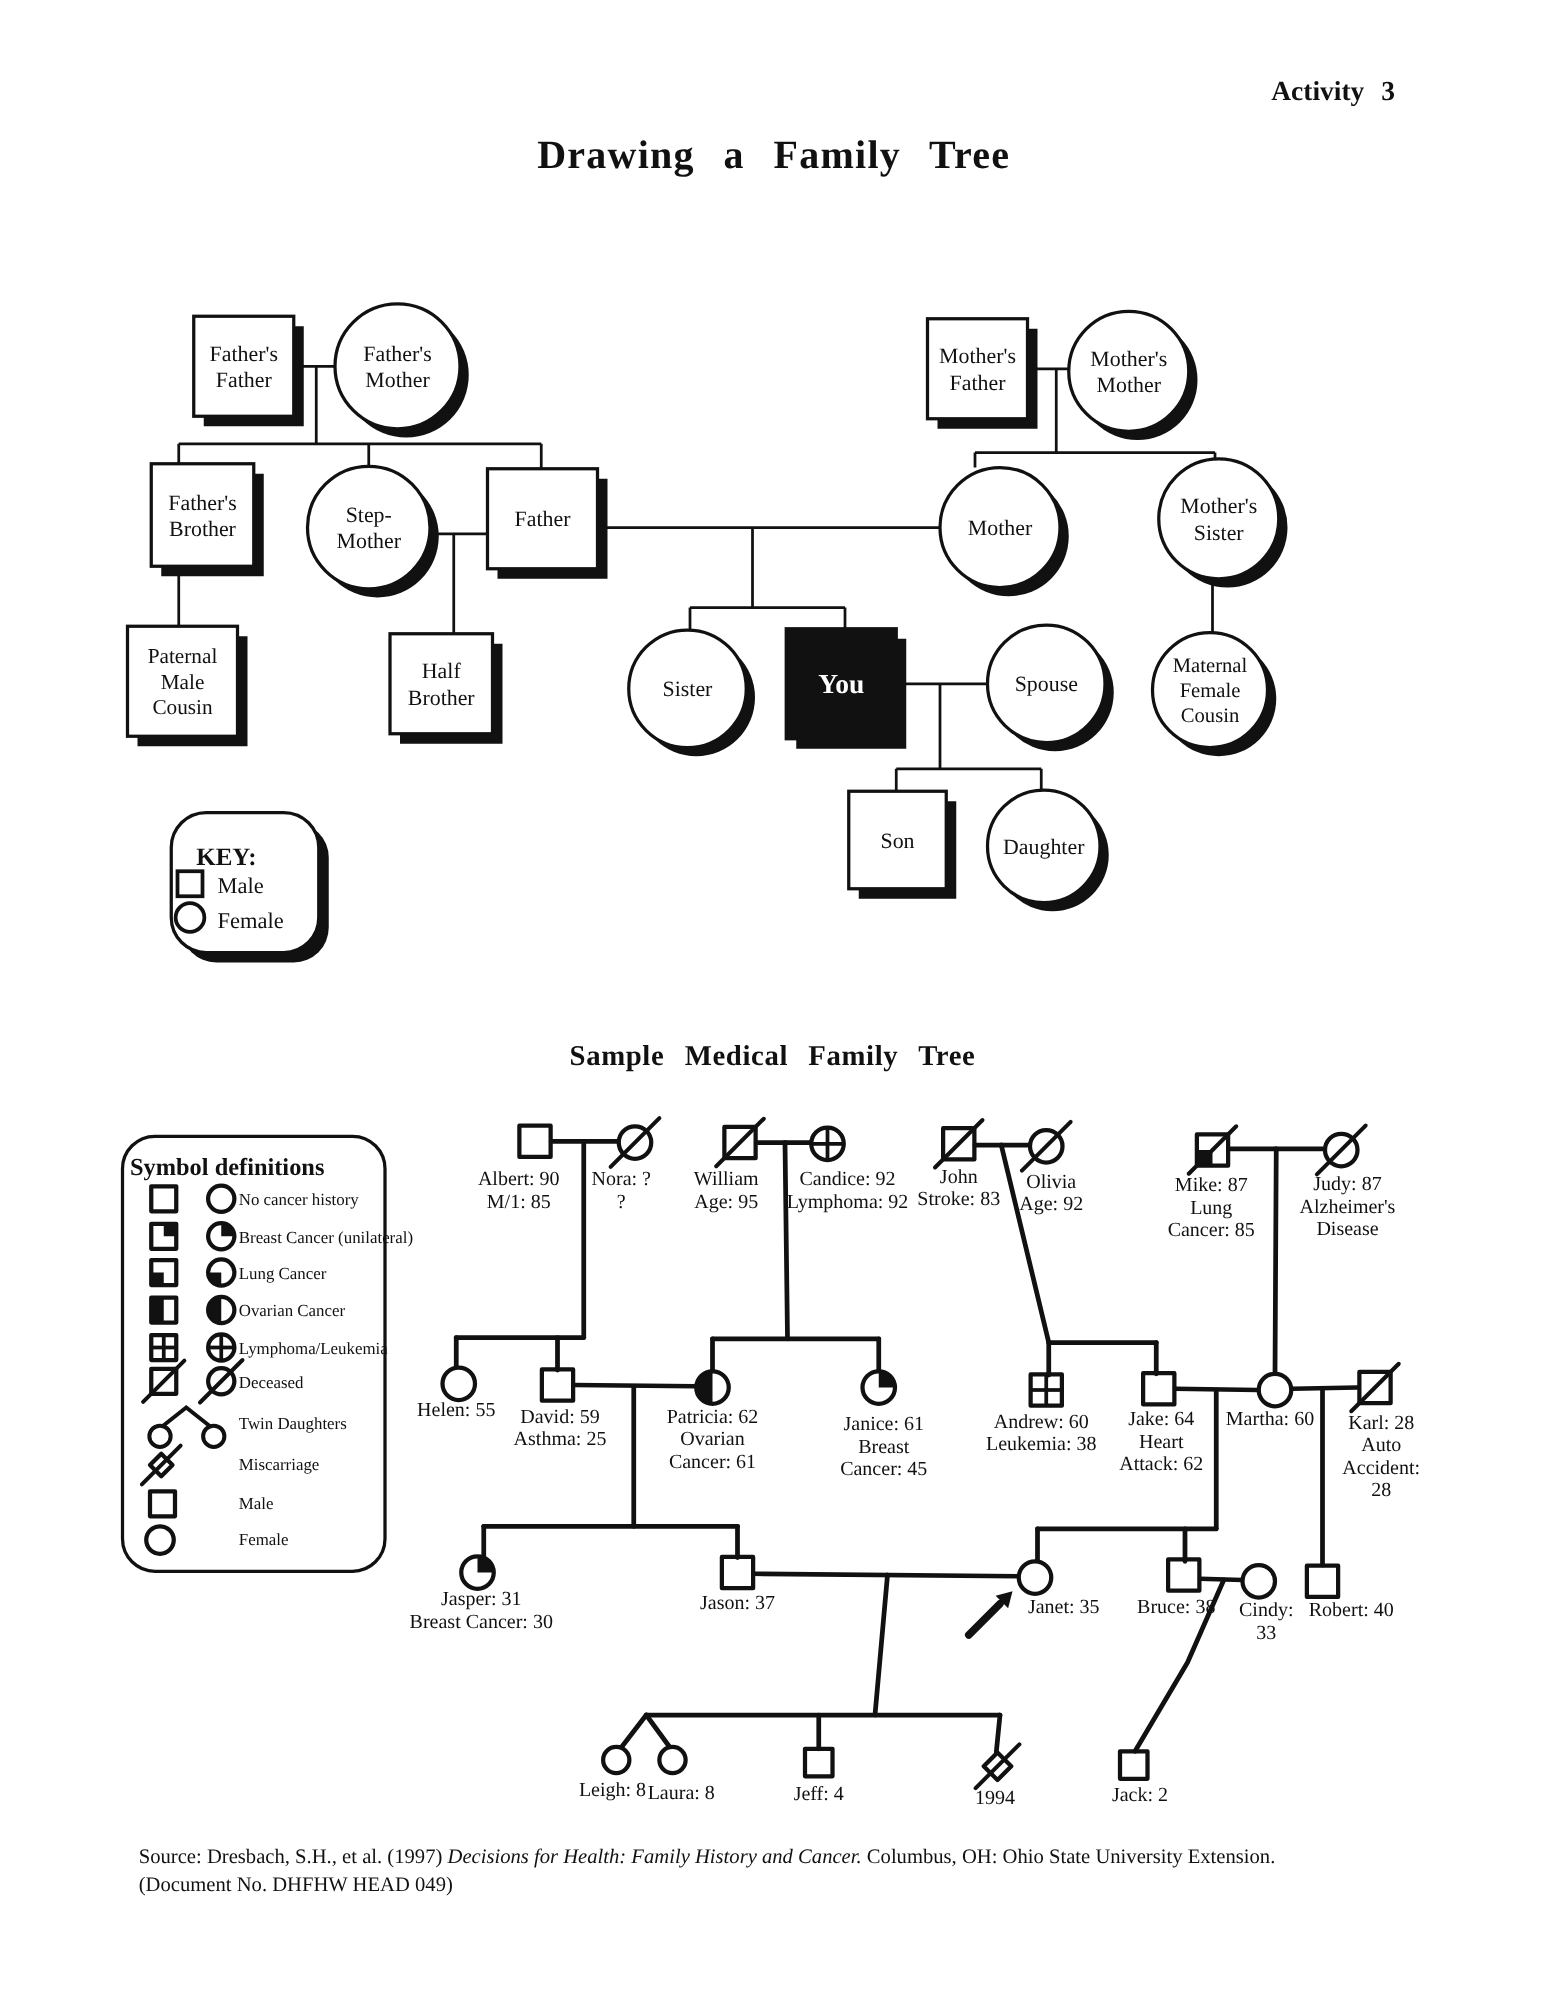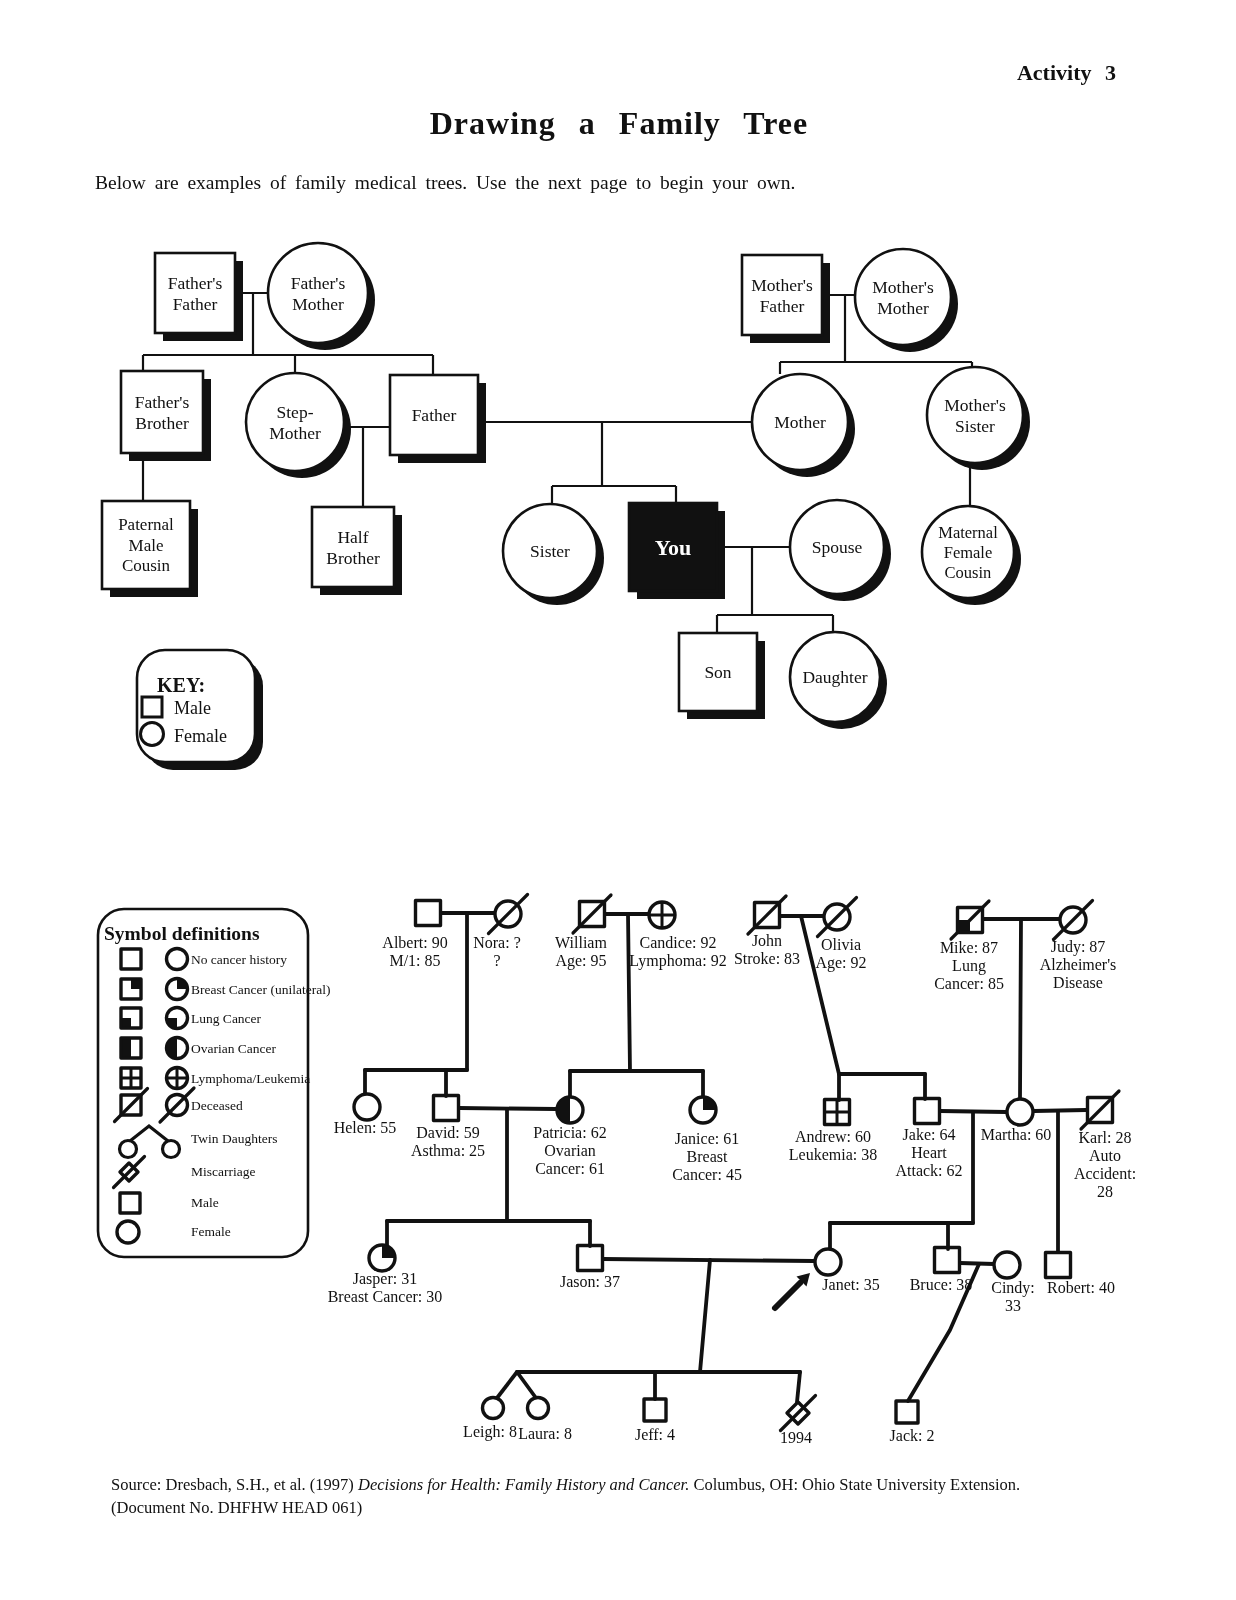--- a/index.html
+++ b/index.html
@@ -14,21 +14,20 @@
   .source{position:absolute;top:1457px;left:95px;width:1080px;margin:16px;font-size:16.5px;line-height:23px;}
   svg.diagram{position:absolute;left:0;top:0;}
   text{font-family:"Liberation Serif","DejaVu Serif",serif;}
 </style>
 </head>
 <body>
 
 <div class="page">
   <div class="activity">Activity 3</div>
   <h1 class="title">Drawing a Family Tree</h1>
-  <p class="intro">Below are examples of family medical trees. Use the next page to begin your own.</p>
 
   <svg id="diagram" class="diagram" width="1236" height="1600" viewBox="0 0 1236 1600">
       <g>
         <polyline points="235 293 268 293" fill="none" stroke="#111111" stroke-width="2.2"></polyline>
         <polyline points="253 293 253 355" fill="none" stroke="#111111" stroke-width="2.2"></polyline>
         <polyline points="143 355 433 355" fill="none" stroke="#111111" stroke-width="2.2"></polyline>
         <polyline points="143 355 143 371" fill="none" stroke="#111111" stroke-width="2.2"></polyline>
         <polyline points="295 355 295 373" fill="none" stroke="#111111" stroke-width="2.2"></polyline>
         <polyline points="433 355 433 375" fill="none" stroke="#111111" stroke-width="2.2"></polyline>
         <polyline points="344 427 390 427" fill="none" stroke="#111111" stroke-width="2.2"></polyline>
@@ -373,16 +372,17 @@
             <text x="191" y="1207" text-anchor="start" fill="#111111" font-size="13.5" font-weight="normal"><tspan x="191" dy="0">Male</tspan></text>
           </g>
           <g>
             <circle cx="128" cy="1232" r="11" fill="#ffffff" stroke="#111111" stroke-width="3.4"></circle>
             <text x="191" y="1236" text-anchor="start" fill="#111111" font-size="13.5" font-weight="normal"><tspan x="191" dy="0">Female</tspan></text>
           </g>
         </g>
       </g>
     </svg>
 
+  <div class="medtitle">Sample Medical Family Tree</div>
 
   <p class="source"><span>Source: Dresbach, S.H., et al. (1997) </span><i>Decisions for Health: Family History and Cancer.</i><span> Columbus, OH: Ohio State University Extension.</span><br>
-  <span>(Document No. DHFHW HEAD 061)</span></p>
+  <span>(Document No. DHFHW HEAD 049)</span></p>
 </div>
 
 </body></html>

